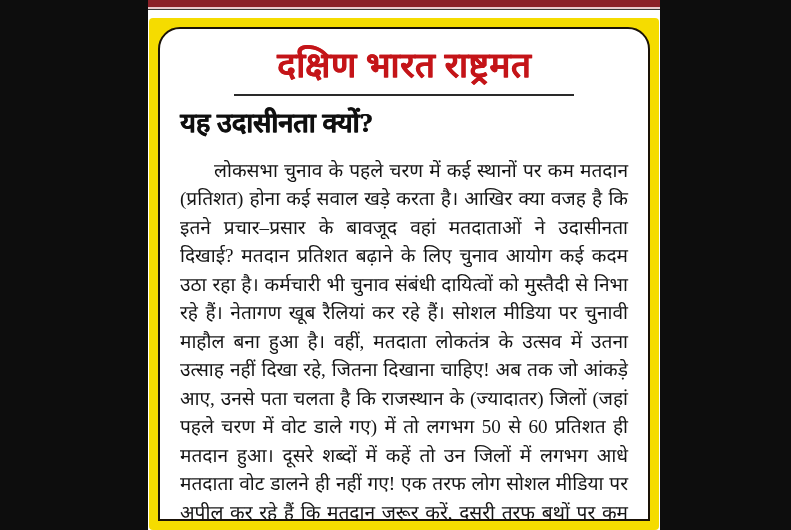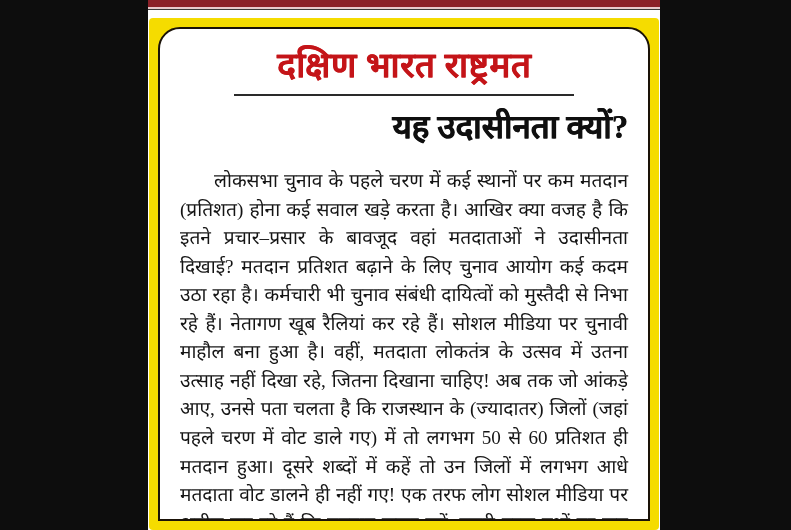--- a/index.html
+++ b/index.html
@@ -109,25 +109,25 @@
 
   .masthead-rule {
     width: 340px;
     height: 2px;
     background: #2a2a2a;
     margin: 9px auto 0 auto;
   }
 
   
   .headline {
-    text-align: right;
+    text-align: left;
     color: #0f0f0f;
     font-family: "Liberation Serif", "DejaVu Serif", serif;
     font-weight: 700;
-    font-size: 33px;
+    font-size: 27px;
     line-height: 1.1;
     margin-top: 13px;
     white-space: nowrap;
     text-shadow: 0.6px 0 0 #0f0f0f;
   }
 
   
   .article-body {
     margin-top: 18px;
     font-family: "Liberation Serif", "DejaVu Serif", serif;

